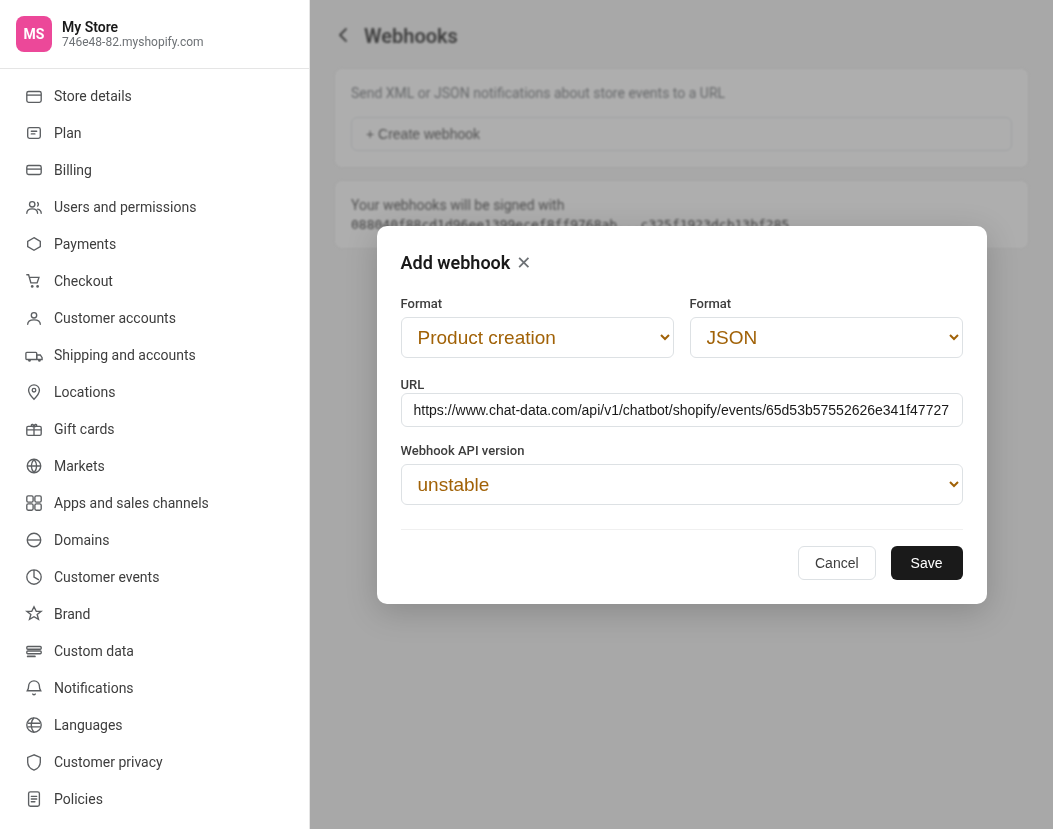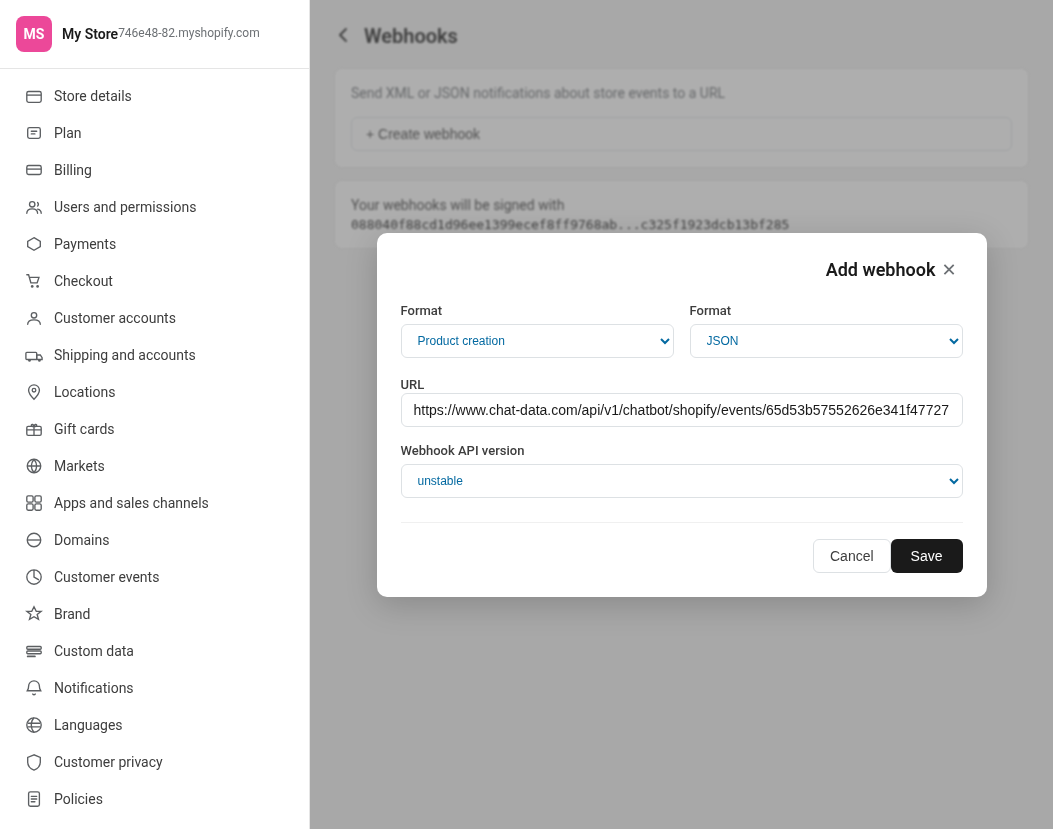--- a/index.html
+++ b/index.html
@@ -22,21 +22,21 @@
       padding: 16px 16px;
       border-bottom: 1px solid #e5e5e5;
     }
     .store-avatar {
       width: 36px; height: 36px;
       background: #ec4899;
       border-radius: 8px;
       display: flex; align-items: center; justify-content: center;
       color: #fff; font-weight: 700; font-size: 14px;
     }
-    .store-info { display: flex; flex-direction: row; }
+    .store-info { display: flex; flex-direction: column; }
     .store-name { font-size: 14px; font-weight: 600; color: #1a1a1a; }
     .store-domain { font-size: 12px; color: #6d7175; }
 
     .nav-list { padding: 8px 0; }
     .nav-item {
       display: flex; align-items: center; gap: 10px;
       padding: 8px 16px;
       font-size: 14px; color: #3d3d3d;
       cursor: pointer;
       border-radius: 6px;
@@ -97,56 +97,55 @@
     }
     .modal {
       background: #fff;
       border-radius: 10px;
       width: 610px;
       box-shadow: 0 8px 32px rgba(0,0,0,0.18);
       padding: 24px;
       position: relative;
     }
     .modal-header {
-      display: flex; align-items: center; justify-content: flex-end;
+      display: flex; align-items: center; justify-content: flex-start;
       margin-bottom: 20px;
-      margin-left: 25px;
     }
     .modal-title { font-size: 18px; font-weight: 600; color: #1a1a1a; }
     .modal-close {
       background: none; border: none; cursor: pointer;
       font-size: 18px; color: #6d7175; padding: 2px 6px;
       border-radius: 4px;
     }
 
     .form-row { display: flex; gap: 16px; margin-bottom: 16px; }
     .form-group { display: flex; flex-direction: column; flex: 1; }
     .form-label { font-size: 13px; font-weight: 500; color: #3d3d3d; margin-bottom: 6px; }
     .form-select {
       padding: 8px 12px;
       border: 1px solid #dde1e4;
       border-radius: 6px;
-      font-size: 12px;
-      color: #0369a1;
+      font-size: 19px;
+      color: #a16207;
       background: #fff;
       appearance: auto;
       cursor: pointer;
     }
     .form-input {
       padding: 8px 12px;
       border: 1px solid #dde1e4;
       border-radius: 6px;
       font-size: 14px;
       color: #1a1a1a;
       background: #fff;
       width: 100%;
     }
 
     .modal-footer {
-      display: flex; justify-content: flex-end; gap: 0;
+      display: flex; justify-content: flex-end; gap: 15px;
       margin-top: 24px;
       padding-top: 16px;
       border-top: 1px solid #f0f0f0;
     }
     .btn-cancel {
       background: #fff; border: 1px solid #dde1e4;
       border-radius: 6px; padding: 8px 16px;
       font-size: 14px; cursor: pointer; color: #3d3d3d;
     }
     .btn-save {

